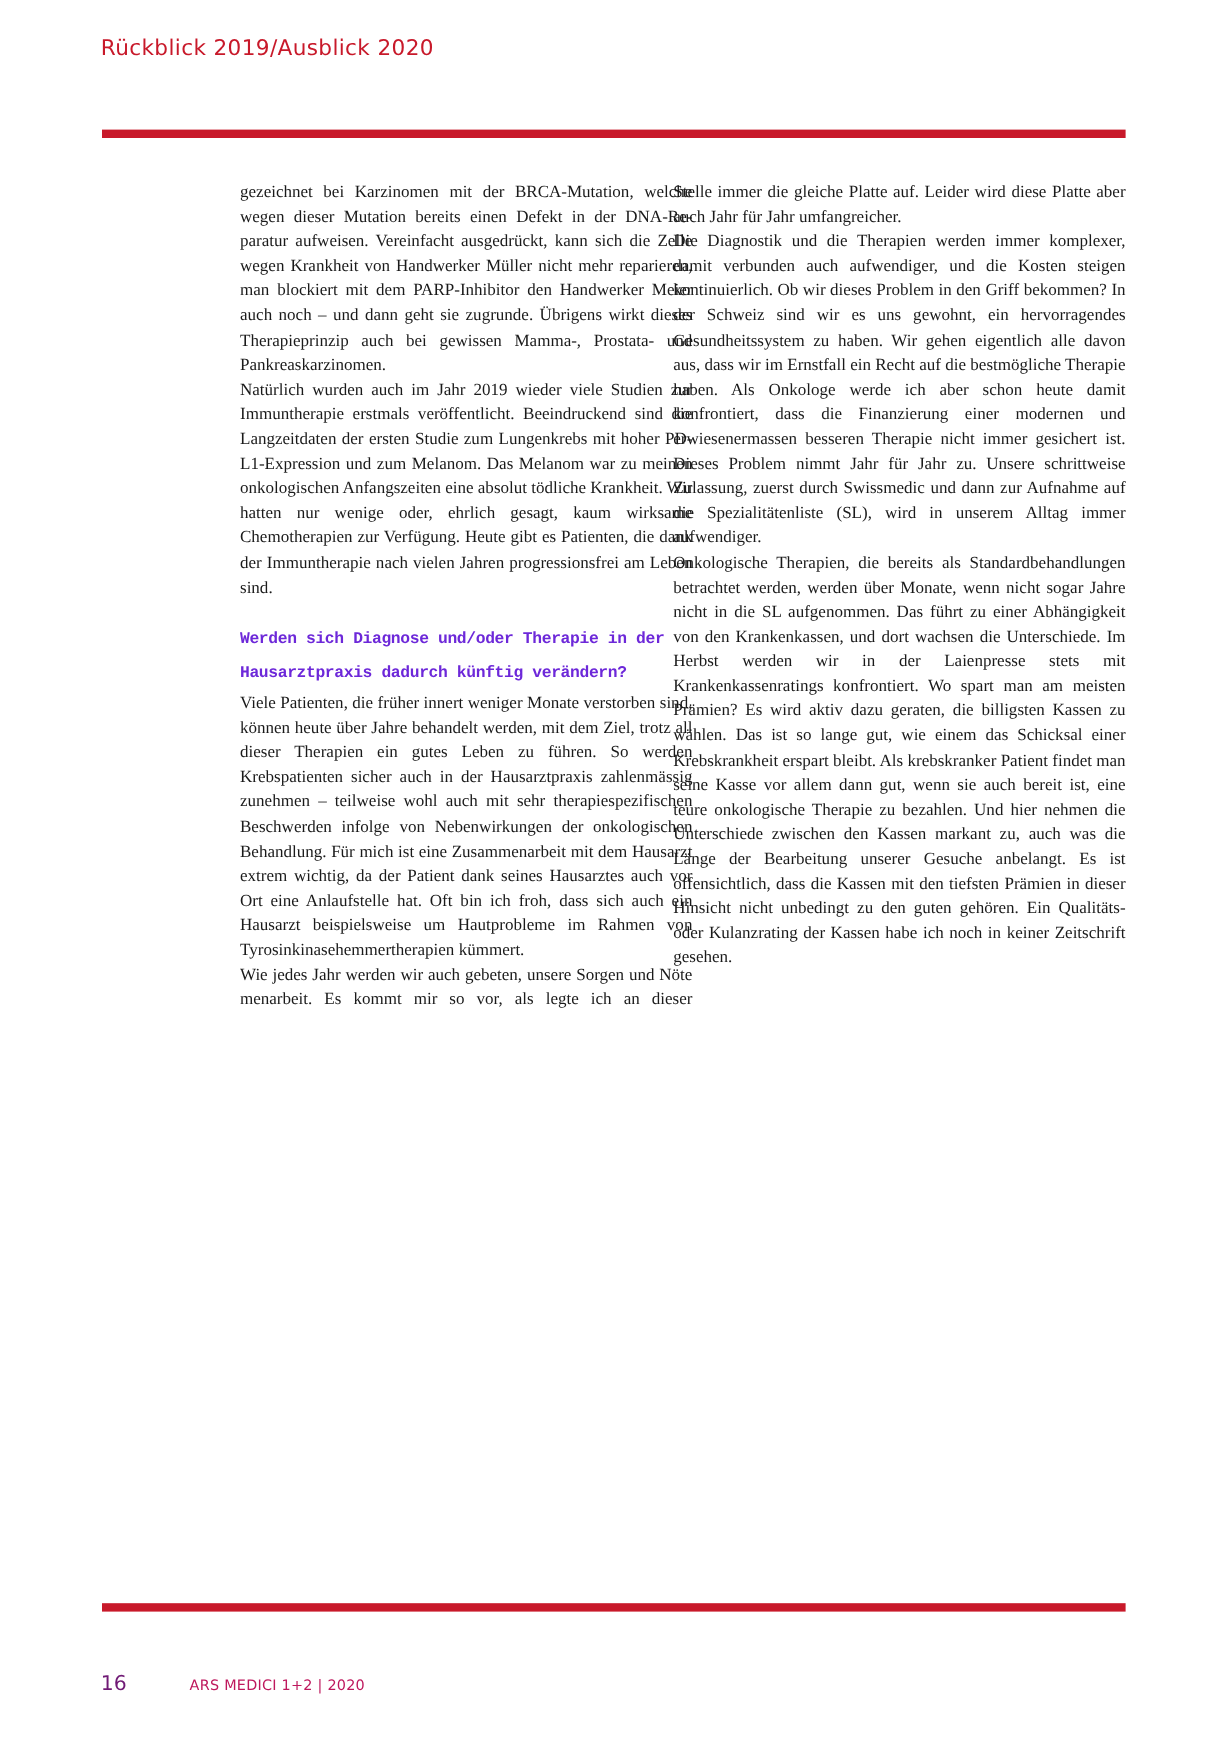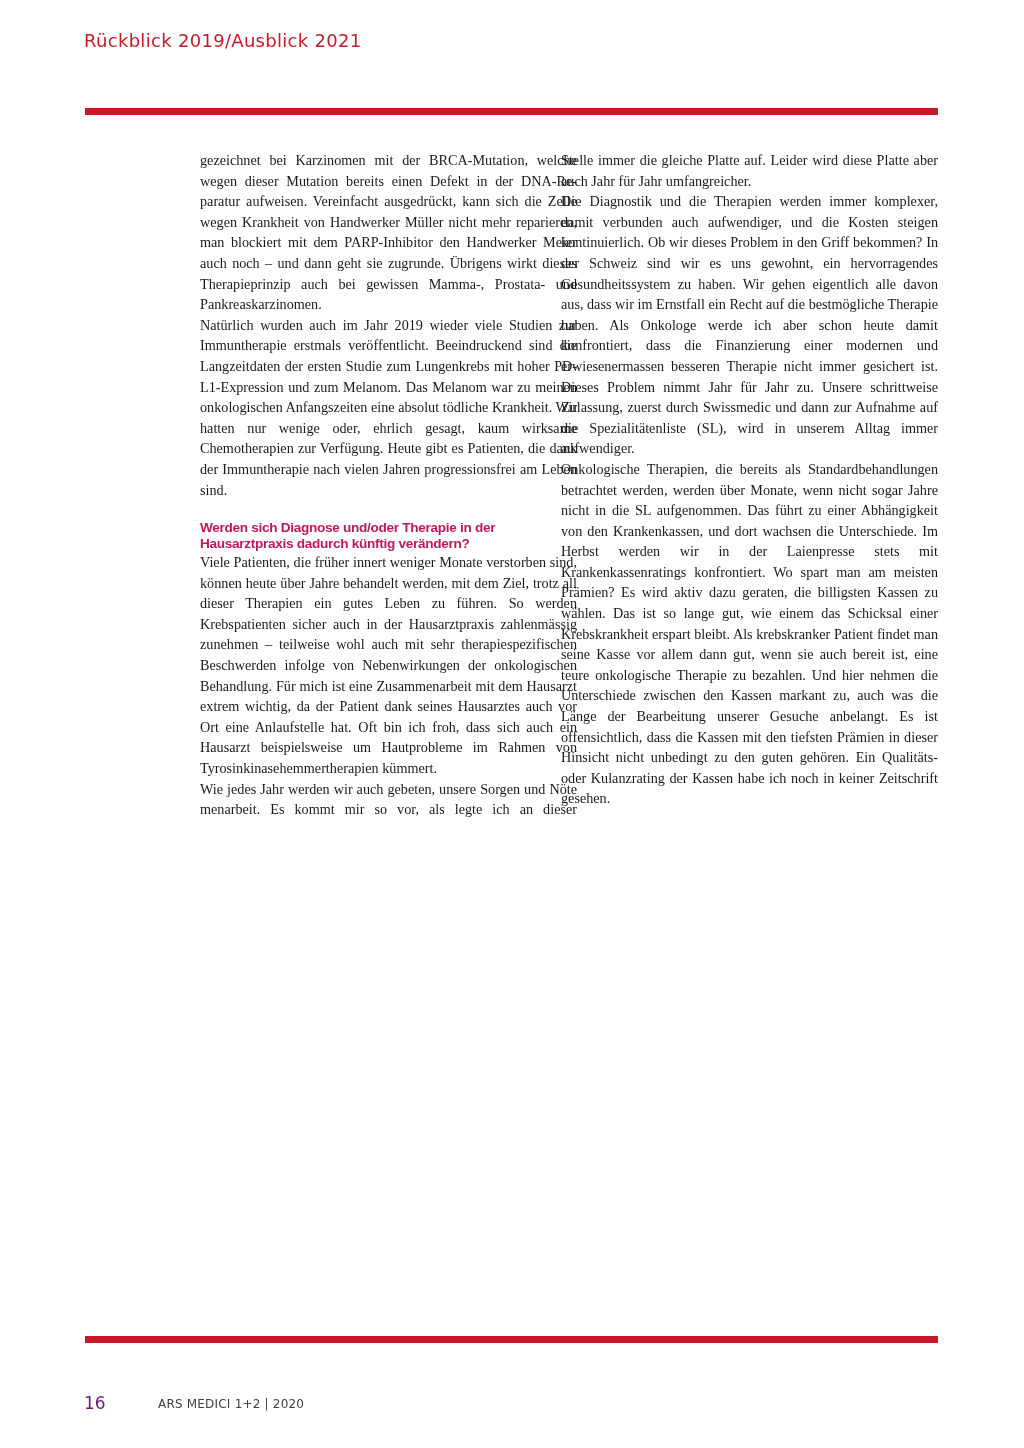--- a/index.html
+++ b/index.html
@@ -13,40 +13,40 @@
     .rule-bottom { position: absolute; left: 85px; top: 1336px; width: 853px; height: 7px; background: #c8192a; }
     .col {
       position: absolute; top: 150px; width: 377px;
       font-family: "Liberation Serif", serif; font-size: 14.2px; line-height: 20.6px; color: #1a1a1a;
       text-align: justify; hyphens: manual;
     }
     .col-left { left: 160px; margin-left: 40px; }
     .col-right { left: 561px; }
     .col p { margin: 0; }
     .col h3 {
-      font-family: Liberation Sans, sans-serif; font-weight: bold; font-size: 13.6px; line-height: 16px;
-      margin: 20px 0 0 0; color: #be185d; text-align: left; letter-spacing: -0.3px;
+      font-family: Liberation Mono, monospace; font-weight: bold; font-size: 13.6px; line-height: 28px;
+      margin: 20px 0 0 0; color: #6d28d9; text-align: left; letter-spacing: -0.3px;
     }
     .end-mark {
       display: inline-block; float: right; width: 0; height: 0; margin-top: 7px; margin-right: 2px;
       border-left: 5px solid transparent; border-right: 5px solid transparent; border-bottom: 9px solid #c8192a;
     }
     .page-number {
       position: absolute; left: 84px; top: 1393px;
       font-family: "DejaVu Sans", sans-serif; font-size: 17px; color: #701a75;
     }
     .footer-source {
       position: absolute; left: 158px; top: 1397px;
-      font-family: "DejaVu Sans", sans-serif; font-size: 12px; color: #404040; letter-spacing: 0.2px;
+      font-family: "DejaVu Sans", sans-serif; font-size: 12px; color: #be185d; letter-spacing: 0.2px;
     }
   </style>
 </head>
 <body>
 
-<div class="running-head">Rückblick 2019/Ausblick 2021</div>
+<div class="running-head">Rückblick 2019/Ausblick 2020</div>
 <div class="rule-top"></div>
 
 <div class="col col-left">
   <p>gezeichnet bei Karzinomen mit der BRCA-Mutation, welche wegen dieser Mutation bereits einen Defekt in der DNA-Re­paratur aufweisen. Vereinfacht ausgedrückt, kann sich die Zelle wegen Krankheit von Handwerker Müller nicht mehr reparieren, man blockiert mit dem PARP-Inhibitor den Handwerker Meier auch noch – und dann geht sie zugrunde. Übrigens wirkt dieses Therapieprinzip auch bei gewissen Mamma-, Prostata- und Pankreaskarzinomen.</p>
   <p>Natürlich wurden auch im Jahr 2019 wieder viele Studien zur Immuntherapie erstmals veröffentlicht. Beeindruckend sind die Langzeitdaten der ersten Studie zum Lungenkrebs mit hoher PD-L1-Expression und zum Melanom. Das Me­lanom war zu meinen onkologischen Anfangszeiten eine ab­solut tödliche Krankheit. Wir hatten nur wenige oder, ehr­lich gesagt, kaum wirksame Chemotherapien zur Verfügung. Heute gibt es Patienten, die dank der Immuntherapie nach vielen Jahren progressionsfrei am Leben sind.</p>
   <h3>Werden sich Diagnose und/oder Therapie in der Hausarztpraxis dadurch künftig verändern?</h3>
   <p>Viele Patienten, die früher innert weniger Monate verstorben sind, können heute über Jahre behandelt werden, mit dem Ziel, trotz all dieser Therapien ein gutes Leben zu führen. So werden Krebspatienten sicher auch in der Hausarztpraxis zahlenmässig zunehmen – teilweise wohl auch mit sehr the­rapiespezifischen Beschwerden infolge von Nebenwirkungen der onkologischen Behandlung. Für mich ist eine Zusam­menarbeit mit dem Hausarzt extrem wichtig, da der Patient dank seines Hausarztes auch vor Ort eine Anlaufstelle hat. Oft bin ich froh, dass sich auch ein Hausarzt beispielsweise um Hautprobleme im Rahmen von Tyrosinkinasehemmer­therapien kümmert.</p>
   <p style="text-align-last: justify;">Wie jedes Jahr werden wir auch gebeten, unsere Sorgen und Nöte menarbeit. Es kommt mir so vor, als legte ich an dieser</p>
 </div>
 

